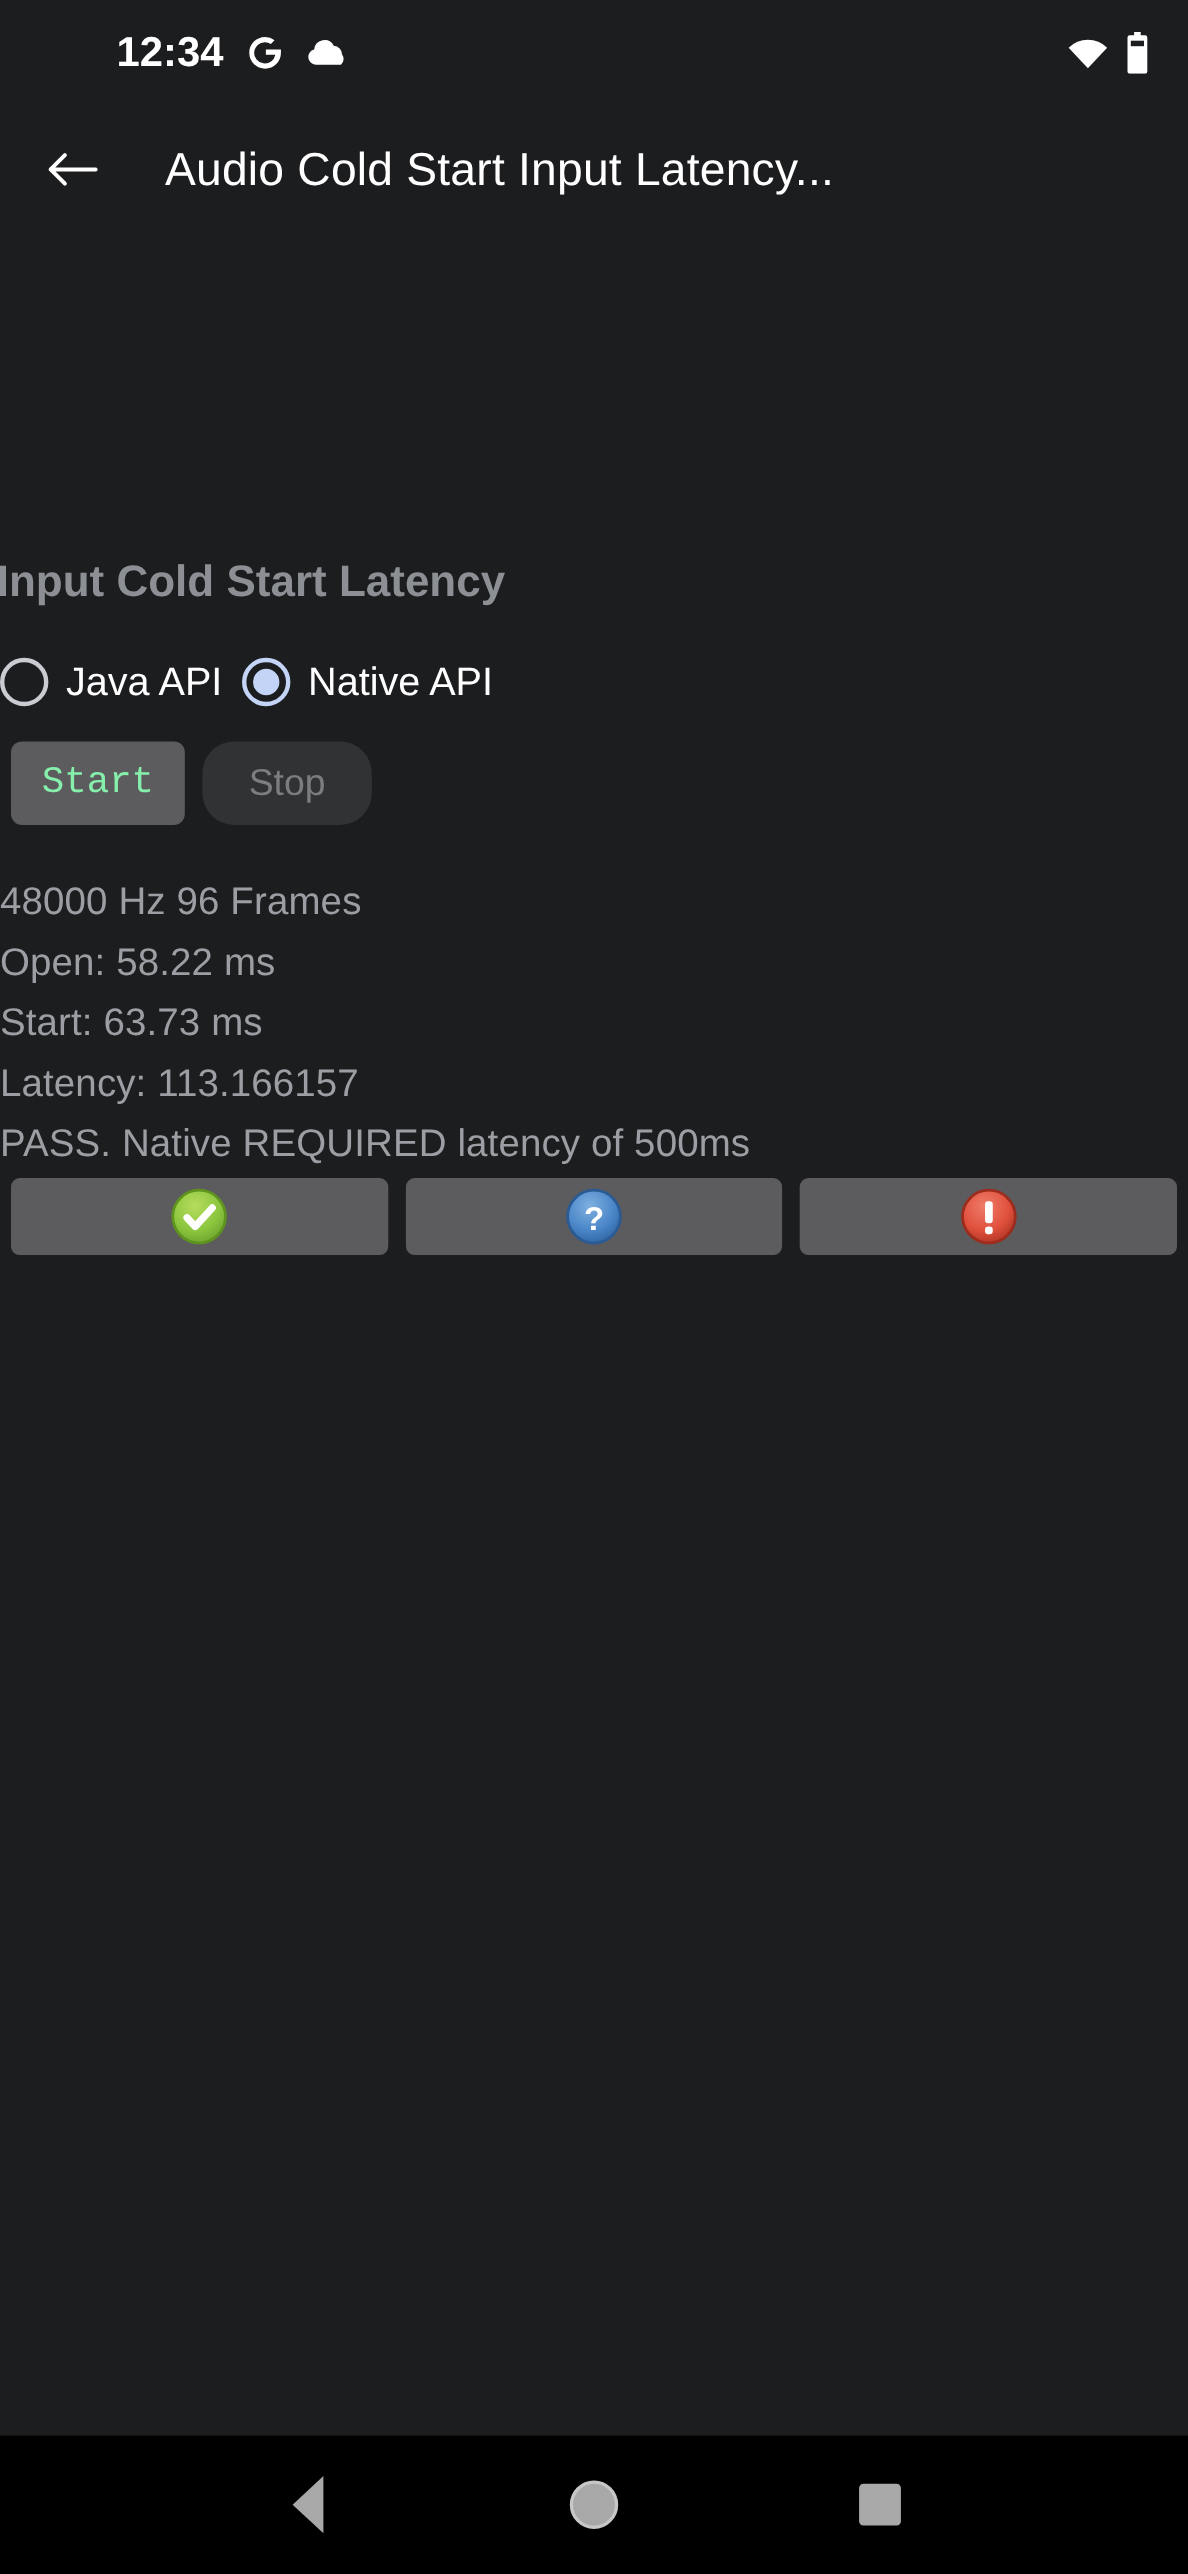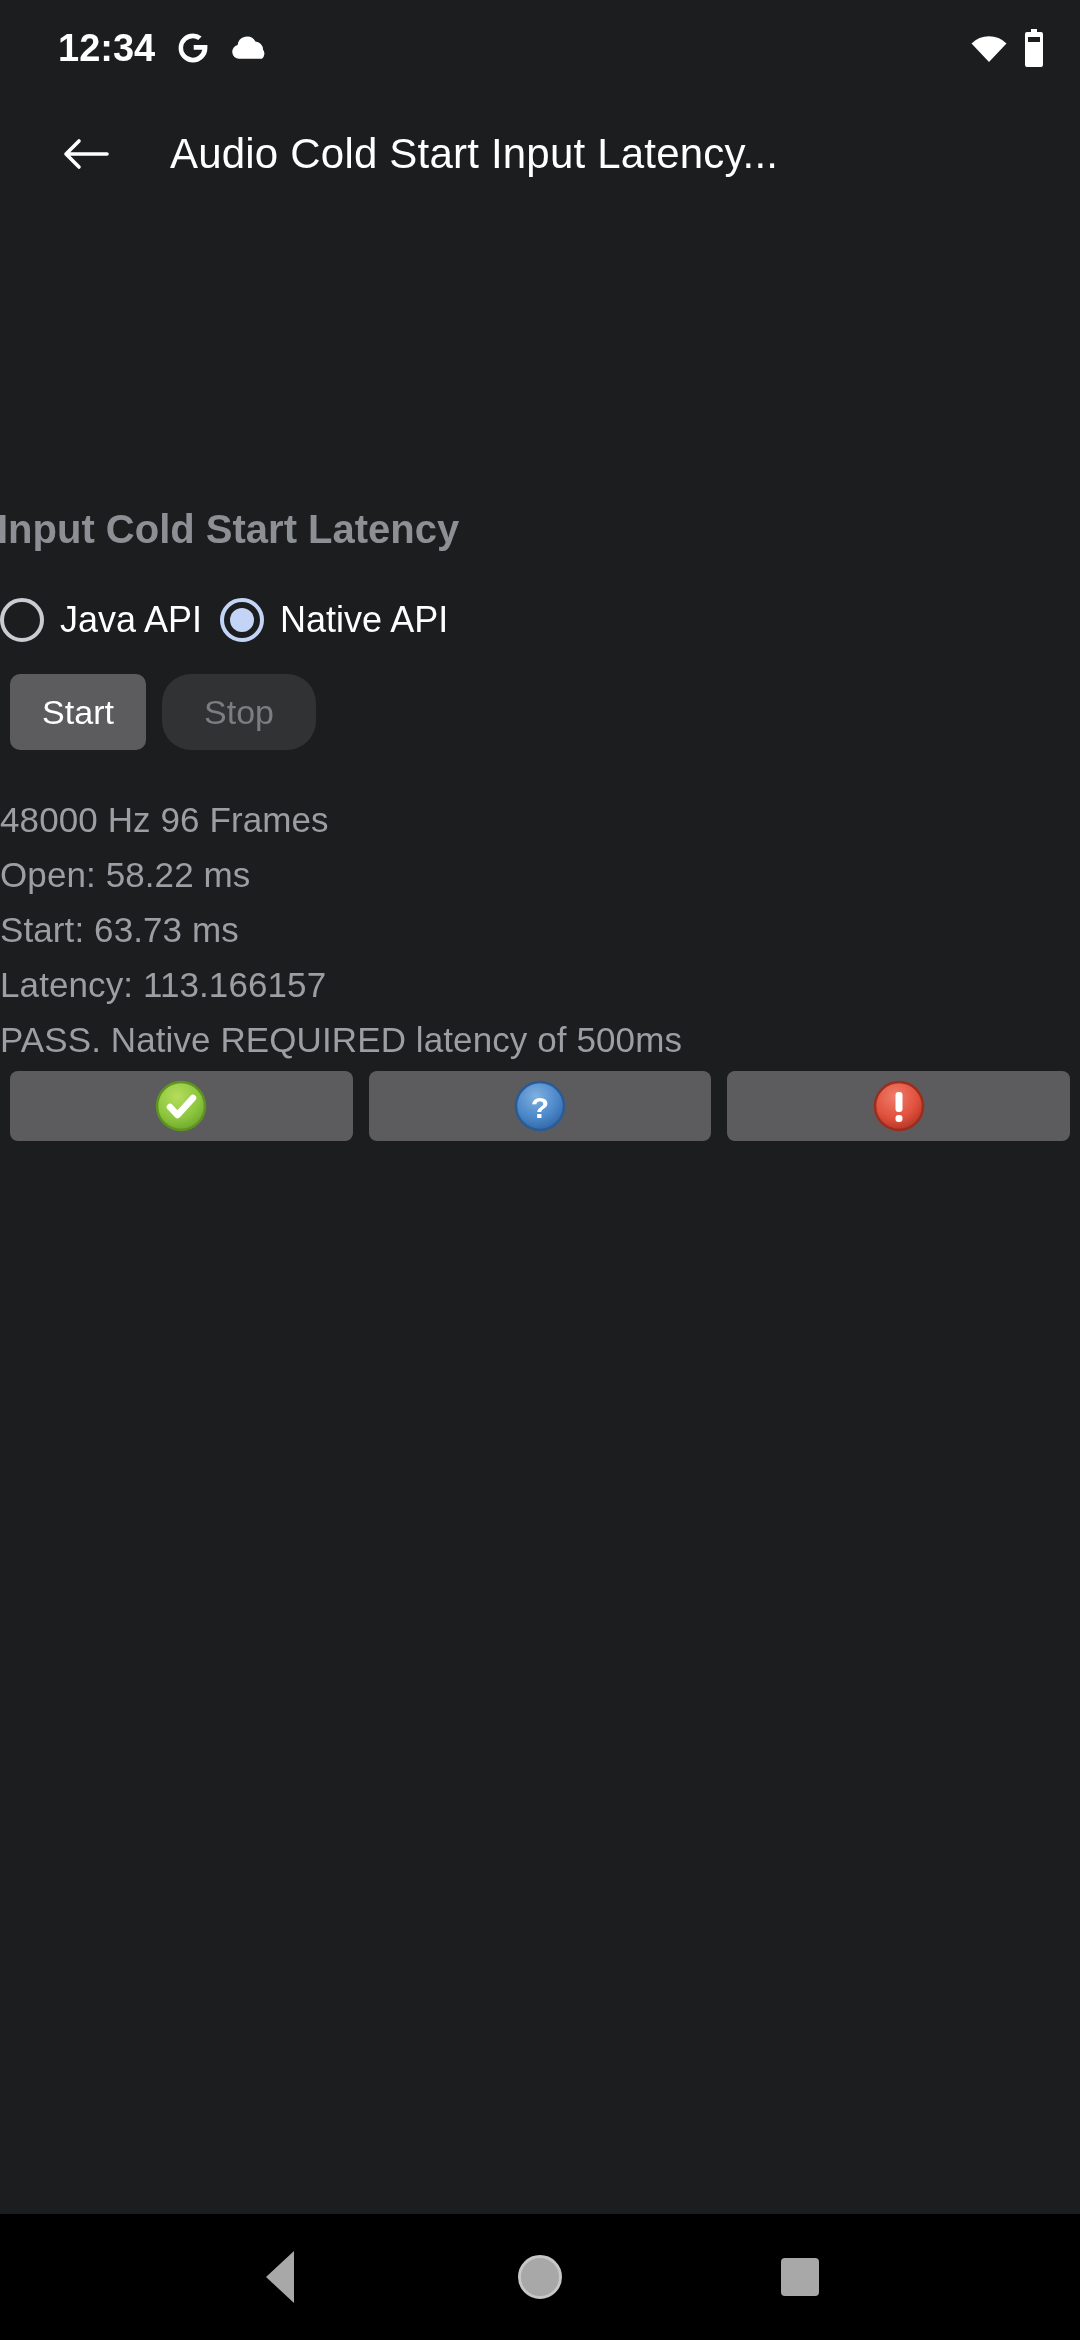--- a/index.html
+++ b/index.html
@@ -32,21 +32,21 @@
     background: #1c1d1f;
     display: flex;
     align-items: center;
     padding: 0 34px 0 0;
     position: relative;
   }
   .status-left {
     display: flex;
     align-items: center;
     gap: 20px;
-    padding-left: 58px;
+    padding-left: 106px;
   }
   .status-clock {
     color: #ffffff;
     font-size: 38px;
     font-weight: 700;
     letter-spacing: 0px;
     line-height: 1;
   }
   .status-right {
     margin-left: auto;
@@ -62,21 +62,21 @@
   .icon-wifi { width: 38px; height: 32px; display:inline-block; }
   .icon-battery { width: 24px; height: 38px; display:inline-block; }
 
   
   .app-bar {
     height: 116px;
     flex: 0 0 116px;
     background: #1c1d1f;
     display: flex;
     align-items: center;
-    padding-left: 48px;
+    padding-left: 28px;
   }
   .back-btn {
     width: 76px; height: 76px;
     display: flex;
     align-items: center;
     justify-content: center;
     flex: 0 0 76px;
     cursor: pointer;
   }
   .icon-arrow-back { width: 46px; height: 40px; display:block; }
@@ -165,22 +165,23 @@
     display: flex;
     align-items: center;
     justify-content: center;
     font-size: 34px;
     padding: 0 28px;
     border: none;
     font-family: "Liberation Sans", sans-serif;
   }
   .flat-btn.enabled {
     background: #5c5c5e;
-    color: #ffffff;
-    cursor: pointer;
+    color: #86efac;
+    cursor: pointer;
+    font-family: Liberation Mono, monospace;
   }
   .flat-btn.disabled {
     background: #313234;
     color: #7c7d80;
     cursor: default;
     border-radius: 29px;
   }
   .flat-btn.w-stop { min-width: 154px; }
 
   .results {

